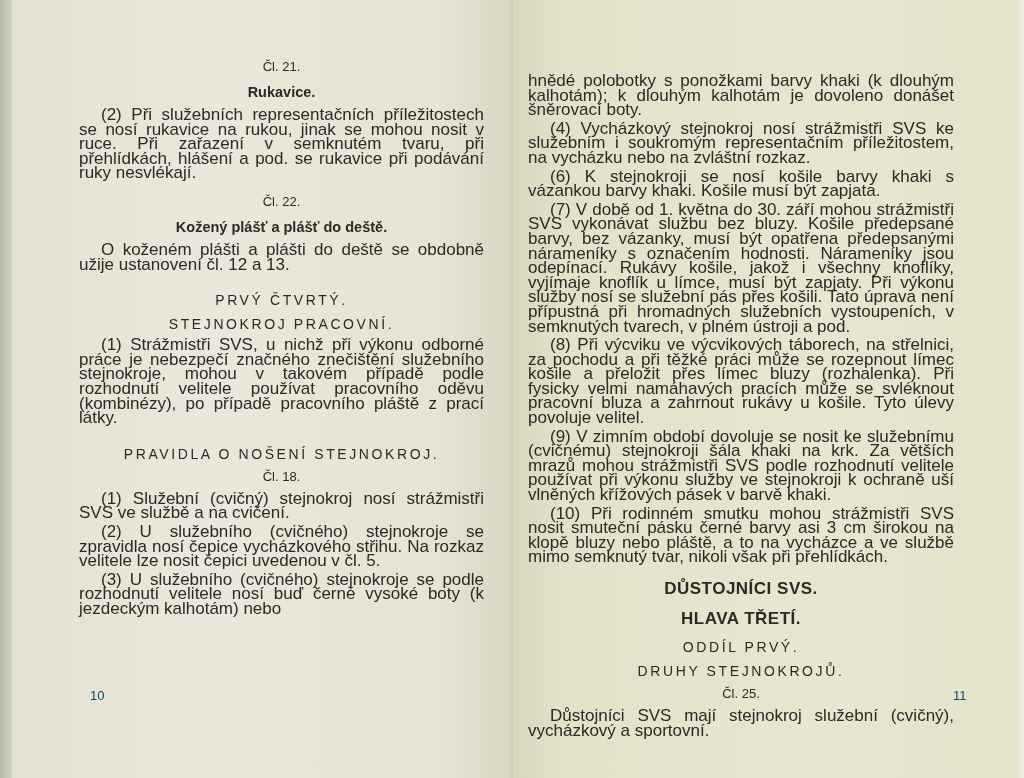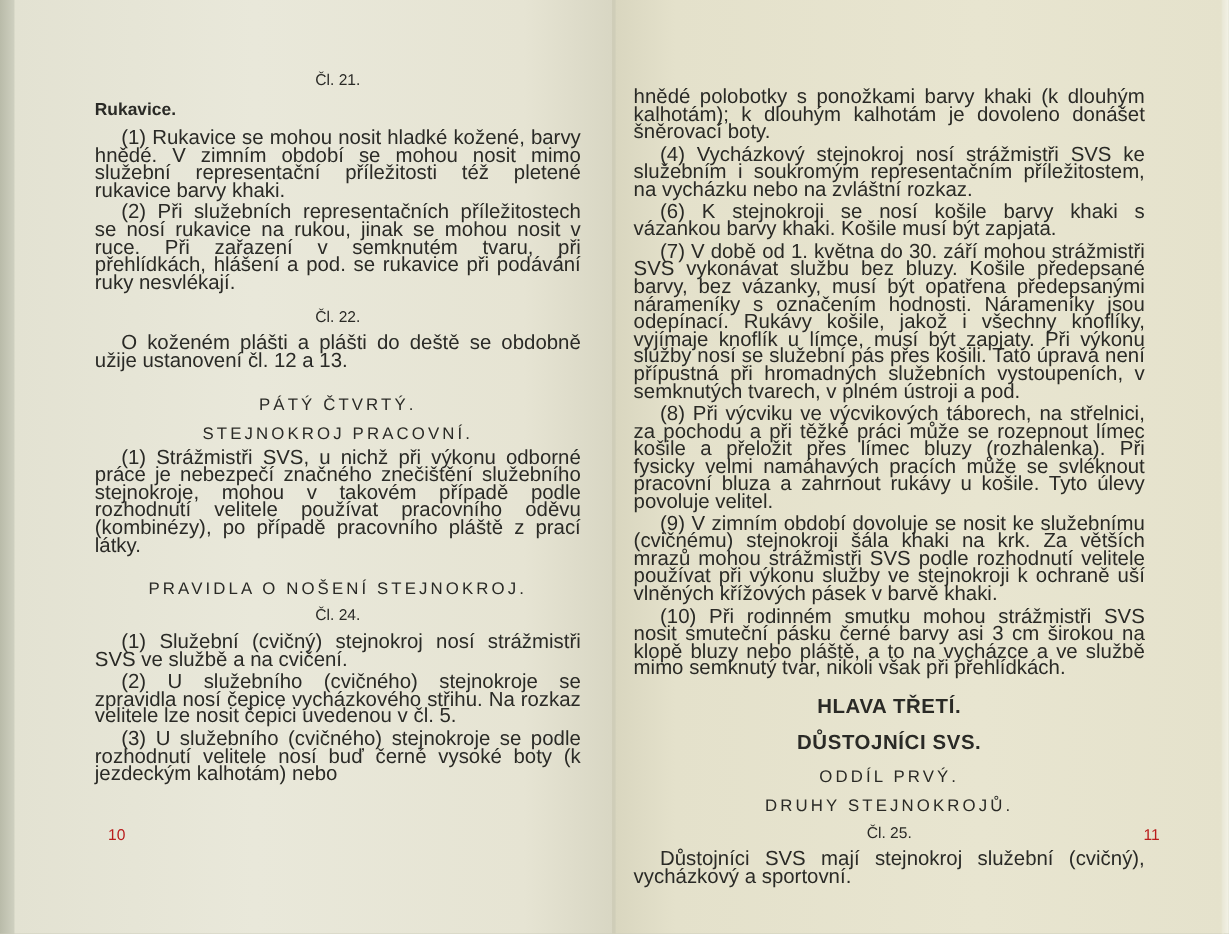--- a/index.html
+++ b/index.html
@@ -34,87 +34,87 @@
     background:#cfcdb8;
   }
   .text-block { position:absolute; }
   .left-block { left:79px; top:58px; width:405px; }
   .right-block { left:528px; top:74px; width:426px; }
 
   .art-num {
     text-align:center; font-size:13px; line-height:18px; margin:0 0 6px 0;
   }
   .heading-bold {
-    text-align:left; font-weight:bold; font-size:14.5px; line-height:20px; margin:0 0 6px 0;
+    text-align:center; font-weight:bold; font-size:14.5px; line-height:20px; margin:0 0 6px 0;
   }
   .heading-big {
     text-align:center; font-weight:bold; font-size:17px; letter-spacing:0.5px; line-height:24px; margin:0 0 6px 0;
   }
   .section-title {
     text-align:center; font-size:14px; letter-spacing:2.6px; line-height:20px; margin:0 0 4px 0;
   }
   .para {
     font-size:17px; line-height:14.6px; text-align:justify; margin:0 0 4px 0;
     text-indent:22px;
   }
   .para.noindent { text-indent:0; }
   .spacer-s { height:8px; }
   .spacer-m { height:14px; }
   .page-number {
-    position:absolute; font-size:13px; color:#b91c1c;
+    position:absolute; font-size:13px; color:#0c4a6e;
   }
   .pn-left { left:90px; top:688px; }
   .pn-right { left:953px; top:688px; }
 </style>
 </head>
 <body>
 
 <div class="spread">
   <div class="edge-left"></div>
 
   <div class="page page-left"></div>
   <div class="page page-right"></div>
   <div class="gutter"></div>
   <div class="edge-right"></div>
 
   <div class="text-block left-block">
     <div class="art-num">Čl. 21.</div>
     <div class="heading-bold">Rukavice.</div>
-    <p class="para">(1) Rukavice se mohou nosit hladké kožené, barvy hnědé. V zimním období se mohou nosit mimo služební representační příležitosti též pletené rukavice barvy khaki.</p>
     <p class="para">(2) Při služebních representačních příležitostech se nosí rukavice na rukou, jinak se mohou nosit v ruce. Při zařazení v semknutém tvaru, při přehlídkách, hlášení a pod. se rukavice při podávání ruky nesvlékají.</p>
 
     <div class="spacer-s"></div>
     <div class="art-num">Čl. 22.</div>
+    <div class="heading-bold">Kožený plášť a plášť do deště.</div>
     <p class="para">O koženém plášti a plášti do deště se obdobně užije ustanovení čl. 12 a 13.</p>
 
     <div class="spacer-m"></div>
-    <div class="section-title">PÁTÝ ČTVRTÝ.</div>
+    <div class="section-title">PRVÝ ČTVRTÝ.</div>
     <div class="section-title">STEJNOKROJ PRACOVNÍ.</div>
     <p class="para">(1) Strážmistři SVS, u nichž při výkonu odborné práce je nebezpečí značného znečištění služebního stejnokroje, mohou v takovém případě podle rozhodnutí velitele používat pracovního oděvu (kombinézy), po případě pracovního pláště z prací látky.</p>
 
     <div class="spacer-m"></div>
     <div class="section-title">PRAVIDLA O NOŠENÍ STEJNOKROJ.</div>
-    <div class="art-num">Čl. 24.</div>
+    <div class="art-num">Čl. 18.</div>
     <p class="para">(1) Služební (cvičný) stejnokroj nosí strážmistři SVS ve službě a na cvičení.</p>
     <p class="para">(2) U služebního (cvičného) stejnokroje se zpravidla nosí čepice vycházkového střihu. Na rozkaz velitele lze nosit čepici uvedenou v čl. 5.</p>
     <p class="para">(3) U služebního (cvičného) stejnokroje se podle rozhodnutí velitele nosí buď černé vysoké boty (k jezdeckým kalhotám) nebo</p>
   </div>
   <div class="page-number pn-left">10</div>
 
   <div class="text-block right-block">
     <p class="para noindent">hnědé polobotky s ponožkami barvy khaki (k dlouhým kalhotám); k dlouhým kalhotám je dovoleno donášet šněrovací boty.</p>
     <p class="para">(4) Vycházkový stejnokroj nosí strážmistři SVS ke služebním i soukromým representačním příležitostem, na vycházku nebo na zvláštní rozkaz.</p>
     <p class="para">(6) K stejnokroji se nosí košile barvy khaki s vázankou barvy khaki. Košile musí být zapjata.</p>
     <p class="para">(7) V době od 1. května do 30. září mohou strážmistři SVS vykonávat službu bez bluzy. Košile předepsané barvy, bez vázanky, musí být opatřena předepsanými nárameníky s označením hodnosti. Nárameníky jsou odepínací. Rukávy košile, jakož i všechny knoflíky, vyjímaje knoflík u límce, musí být zapjaty. Při výkonu služby nosí se služební pás přes košili. Tato úprava není přípustná při hromadných služebních vystoupeních, v semknutých tvarech, v plném ústroji a pod.</p>
     <p class="para">(8) Při výcviku ve výcvikových táborech, na střelnici, za pochodu a při těžké práci může se rozepnout límec košile a přeložit přes límec bluzy (rozhalenka). Při fysicky velmi namáhavých pracích může se svléknout pracovní bluza a zahrnout rukávy u košile. Tyto úlevy povoluje velitel.</p>
     <p class="para">(9) V zimním období dovoluje se nosit ke služebnímu (cvičnému) stejnokroji šála khaki na krk. Za větších mrazů mohou strážmistři SVS podle rozhodnutí velitele používat při výkonu služby ve stejnokroji k ochraně uší vlněných křížových pásek v barvě khaki.</p>
     <p class="para">(10) Při rodinném smutku mohou strážmistři SVS nosit smuteční pásku černé barvy asi 3 cm širokou na klopě bluzy nebo pláště, a to na vycházce a ve službě mimo semknutý tvar, nikoli však při přehlídkách.</p>
 
     <div class="spacer-s"></div>
+    <div class="heading-big">DŮSTOJNÍCI SVS.</div>
     <div class="heading-big">HLAVA TŘETÍ.</div>
-    <div class="heading-big">DŮSTOJNÍCI SVS.</div>
     <div class="section-title">ODDÍL PRVÝ.</div>
     <div class="section-title">DRUHY STEJNOKROJŮ.</div>
     <div class="art-num">Čl. 25.</div>
     <p class="para">Důstojníci SVS mají stejnokroj služební (cvičný), vycházkový a sportovní.</p>
   </div>
   <div class="page-number pn-right">11</div>
 </div>
 
 </body></html>

